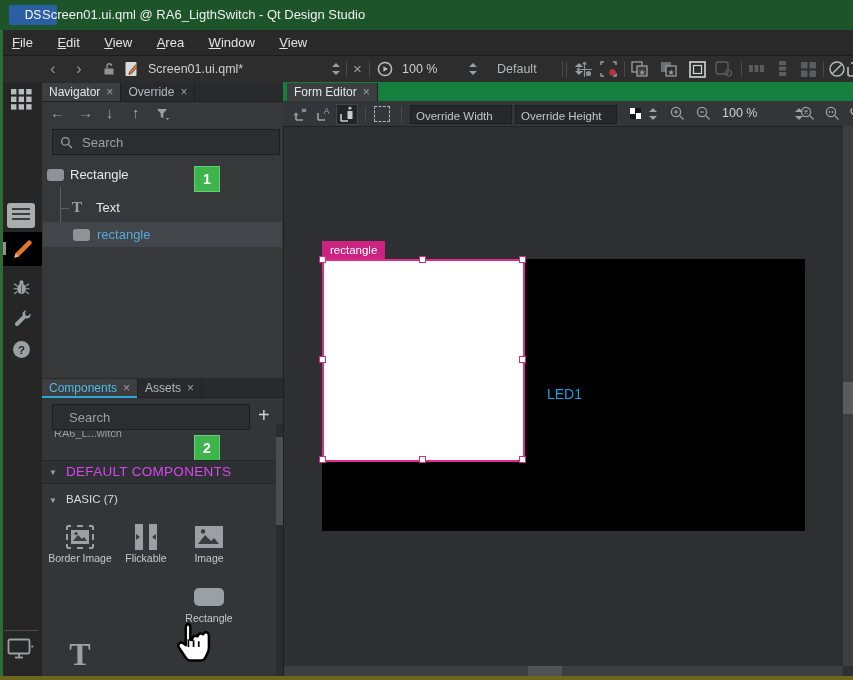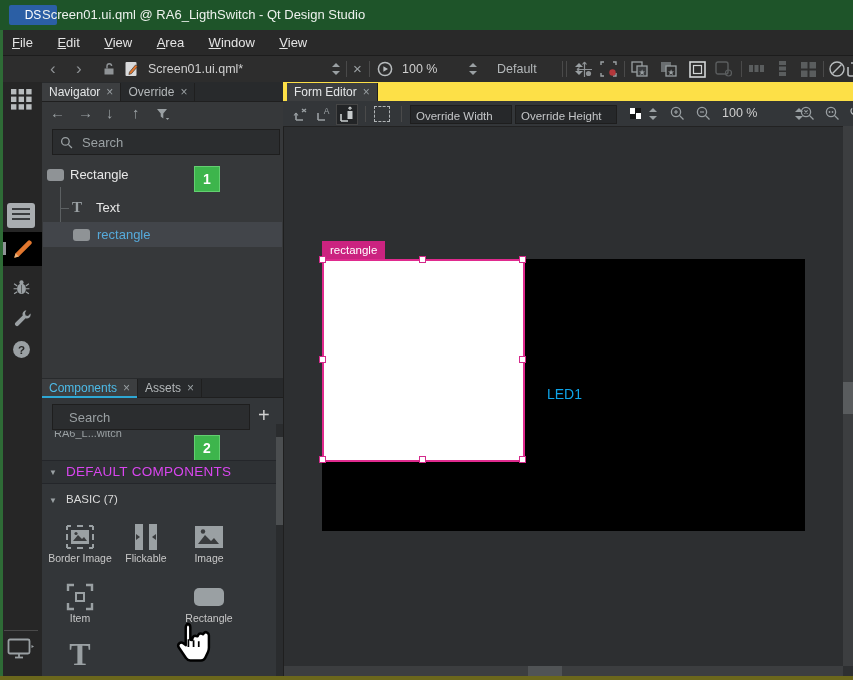--- a/index.html
+++ b/index.html
@@ -53,21 +53,21 @@
   .tree-label{font-size:13px;color:#e8e8e8;}
   .tree-ic{width:17px;height:12px;background:#8f9396;border-radius:3px;}
   .badge{width:24px;height:24px;background:#3db54c;border:1px solid #63cf70;color:#fff;
          font-weight:bold;font-size:14px;display:flex;align-items:center;justify-content:center;}
   .sect-caret{font-size:8px;color:#9aa0a3;}
   .grid-label{font-size:10.5px;color:#c8c8c8;text-align:center;}
   .scroll-track{background:#2a2c2e;}
   .scroll-thumb{background:#4b4e50;}
   
   .panel-form{left:283px;top:82px;width:570px;height:594px;background:#2d2f31;border-left:1px solid #1f1f1f;}
-  .fe-tabbar{left:283px;top:82px;width:570px;height:19px;background:#fde047;border-bottom:1px solid #1f1f1f;}
+  .fe-tabbar{left:283px;top:82px;width:570px;height:19px;background:#15803d;border-bottom:1px solid #1f1f1f;}
   .fe-toolbar{left:283px;top:101px;width:570px;height:25px;background:#333639;border-bottom:1px solid #222;}
   .fe-field{background:#26282a;border:1px solid #1e1e1e;height:17px;top:4px;}
   .fe-field input{width:100%;background:transparent;border:none;outline:none;color:#cfcfcf;font-size:11.5px;
                   font-family:"Liberation Sans",sans-serif;padding:1px 5px;box-sizing:border-box;}
   .fe-field input::placeholder{color:#c4c6c8;}
   .snap{width:20px;height:19px;top:3px;display:flex;align-items:center;justify-content:center;}
   .snap.active{background:#222426;border:1px solid #454545;}
   .mag{top:5px;}
   
   .black-rect{left:322px;top:259px;width:483px;height:272px;background:#000;}
@@ -366,29 +366,20 @@
       <div style="height:30px;display:flex;align-items:center;justify-content:center">
         <svg width="30" height="24" viewBox="0 0 30 24">
             <rect x="1" y="1" width="28" height="22" fill="#9aa0a3"></rect>
             <path d="M4 19l7-9 6 6 3-3 5 6z" fill="#3a3c3e"></path>
             <circle cx="9" cy="6.5" r="2.2" fill="#3a3c3e"></circle>
           </svg>
       </div>
       <div class="grid-label">Image</div>
     </div>
 
-    <div class="abs" style="left:6px;top:204px;width:64px">
-      <div style="height:30px;display:flex;align-items:center;justify-content:center">
-        <svg width="28" height="28" viewBox="0 0 28 28">
-            <path d="M2 8V2h6M20 2h6v6M26 20v6h-6M8 26H2v-6" stroke="#9aa0a3" stroke-width="2.4" fill="none"></path>
-            <rect x="10" y="10" width="8" height="8" fill="none" stroke="#9aa0a3" stroke-width="2"></rect>
-          </svg>
-      </div>
-      <div class="grid-label">Item</div>
-    </div>
     <div class="abs" style="left:138px;top:204px;width:58px">
       <div style="height:30px;display:flex;align-items:center;justify-content:center">
         <div style="width:30px;height:18px;background:#9aa0a3;border-radius:5px"></div>
       </div>
       <div class="grid-label">Rectangle</div>
     </div>
 
     <div class="abs" style="left:6px;top:258px;width:64px;text-align:center">
       <span style="font-size:32px;font-weight:bold;color:#9aa0a3;font-family:'Liberation Serif',serif">T</span>
     </div>

